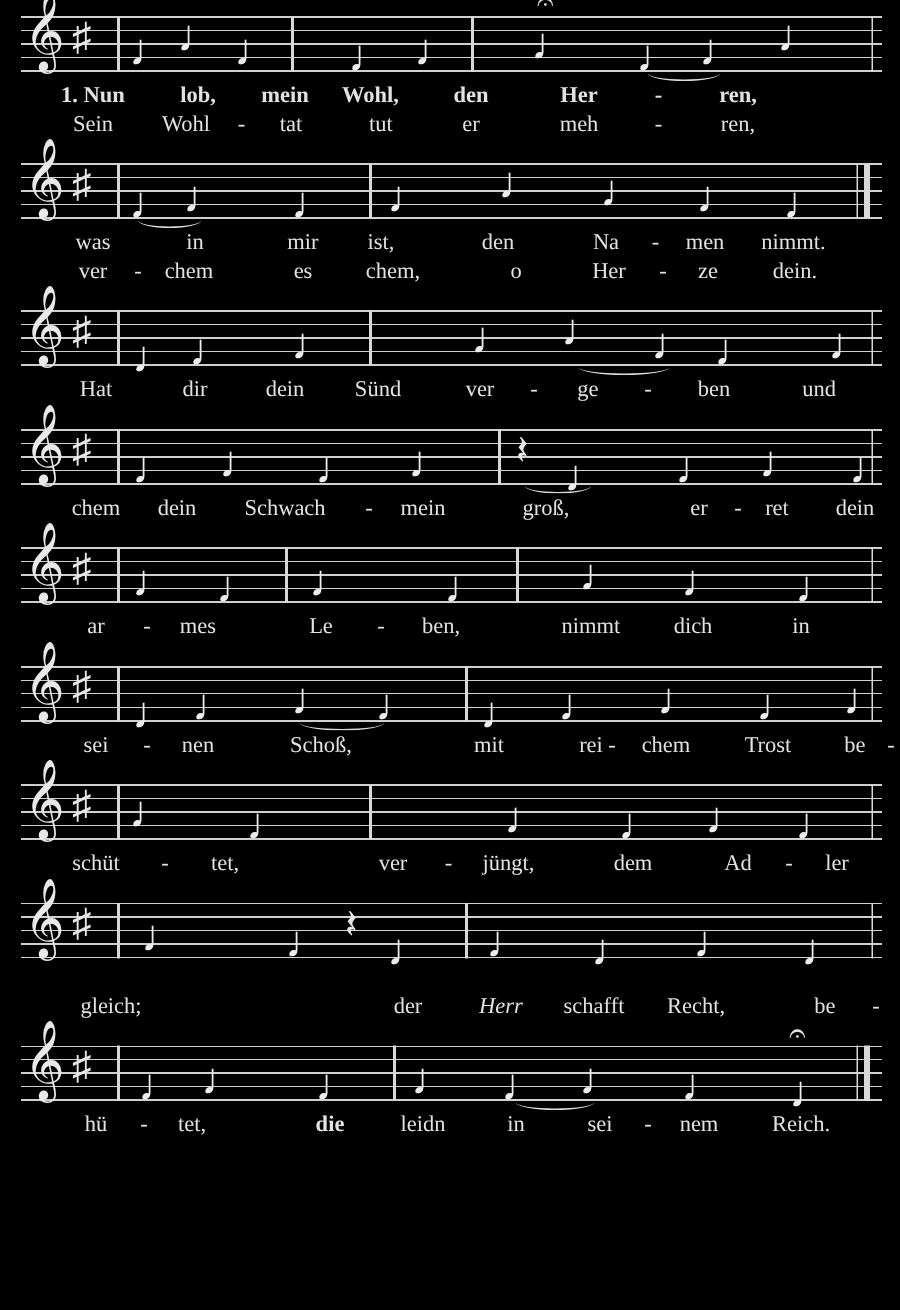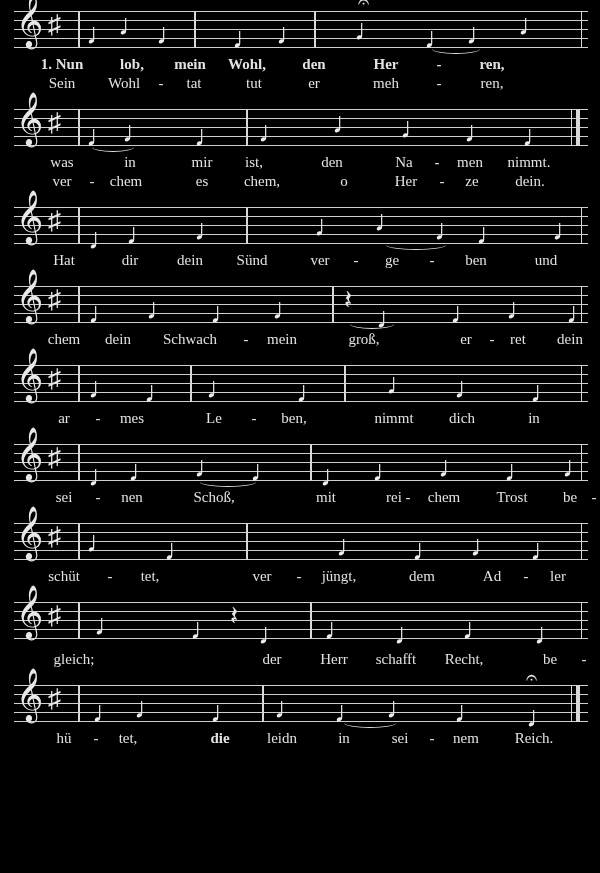--- a/index.html
+++ b/index.html
@@ -349,24 +349,24 @@
       <span class="note" style="left:176px;top:19px;">♩</span>
       <span class="rest" style="left:216px;top:8px;">𝄽</span>
       <span class="note" style="left:244px;top:24px;">♩</span>
       <span class="barline" style="left:296px;"></span>
       <span class="note" style="left:310px;top:19px;">♩</span>
       <span class="note" style="left:380px;top:24px;">♩</span>
       <span class="note" style="left:448px;top:19px;">♩</span>
       <span class="note" style="left:520px;top:24px;">♩</span>
       <span class="barline" style="right:6px;"></span>
     </div>
-    <div class="lyricline" style="margin-top:10px;">
+    <div class="lyricline" style="margin-top:22px;">
       <span class="syll" style="left:60px;">gleich;</span>
       <span class="syll" style="left:258px;">der</span>
-      <span class="syll" style="left:320px;">Herr</span>
+      <span class="syll" style="left:320px;font-style:italic;">Herr</span>
       <span class="syll" style="left:382px;">schafft</span>
       <span class="syll" style="left:450px;">Recht,</span>
       <span class="syll" style="left:536px;">be</span>
       <span class="syll" style="left:570px;">-</span>
     </div>
   </div>
 
   <div class="system" style="padding-top:8px;">
     <div class="staff">
       <span class="clef">𝄞</span>

